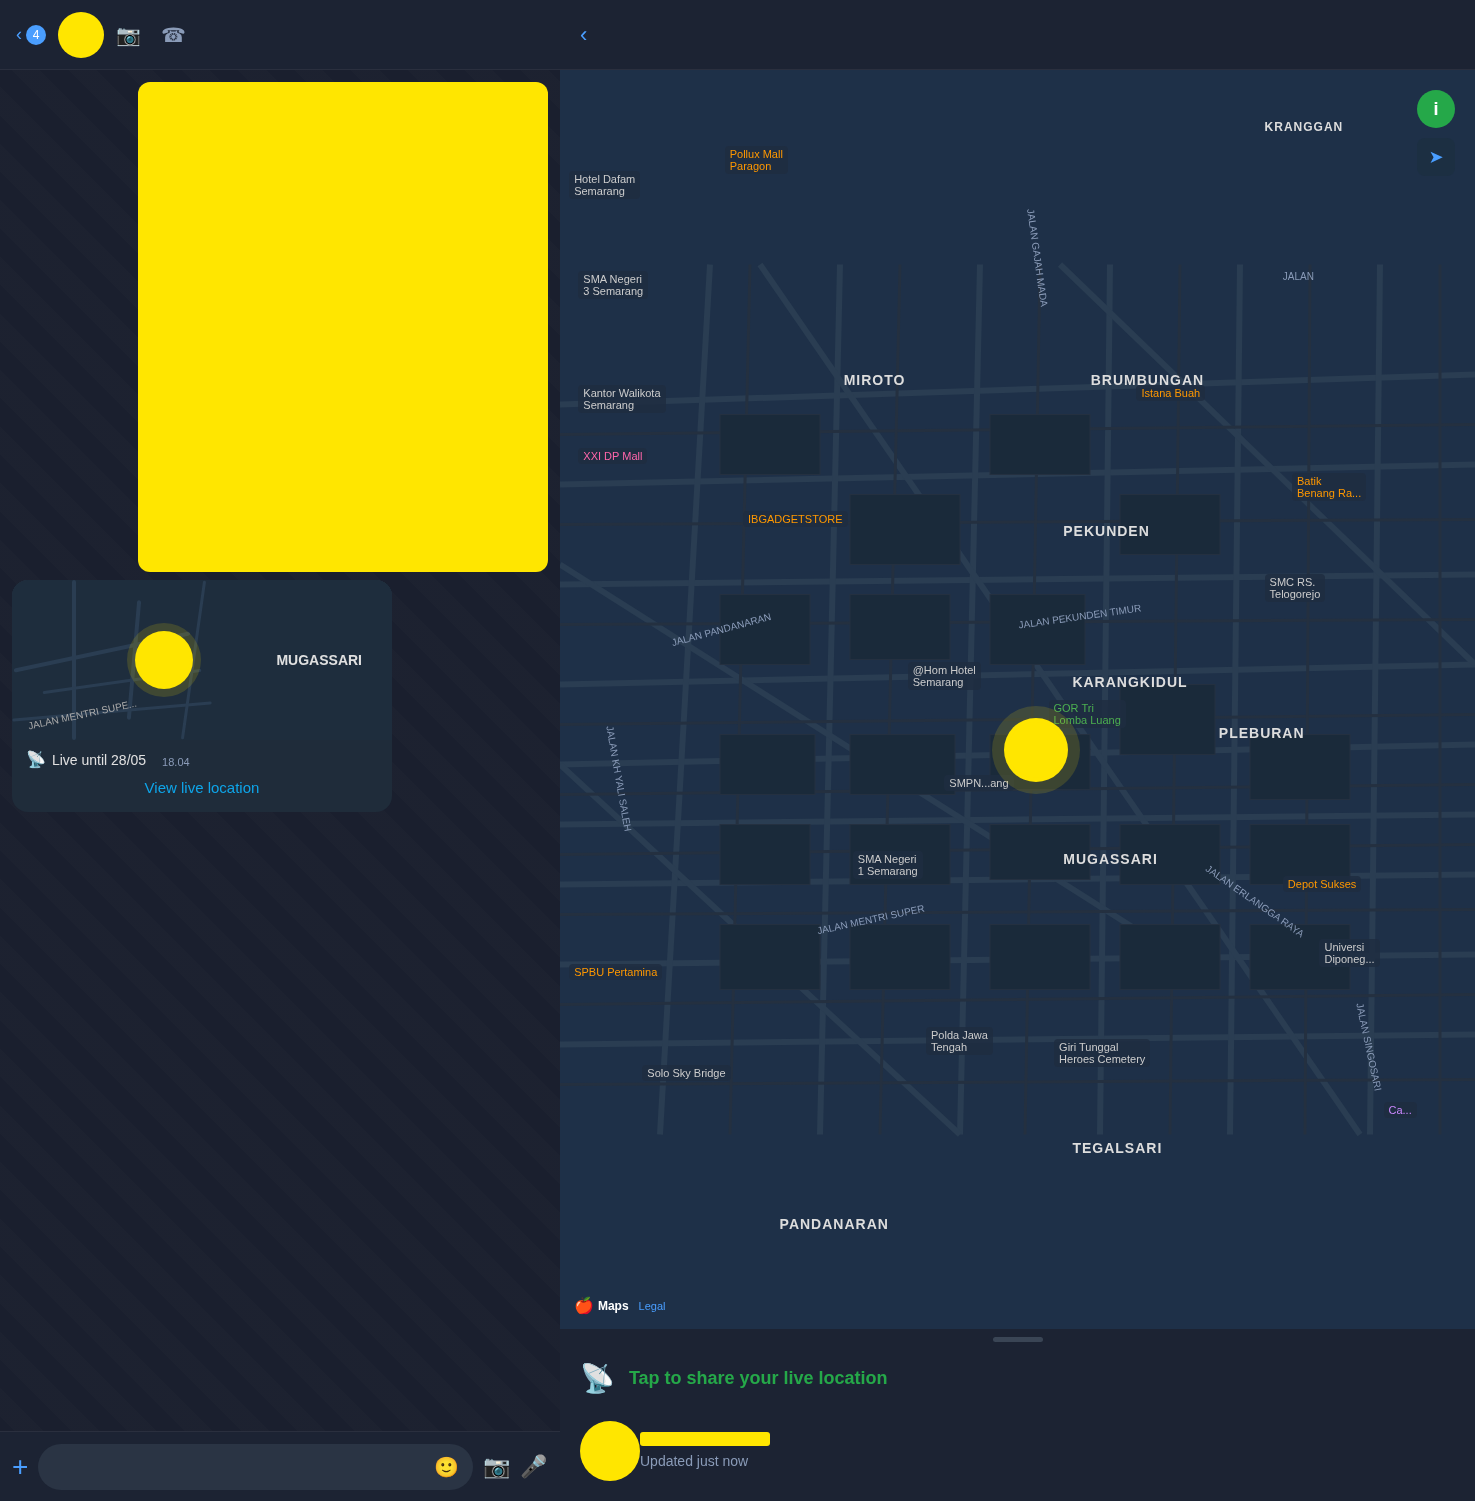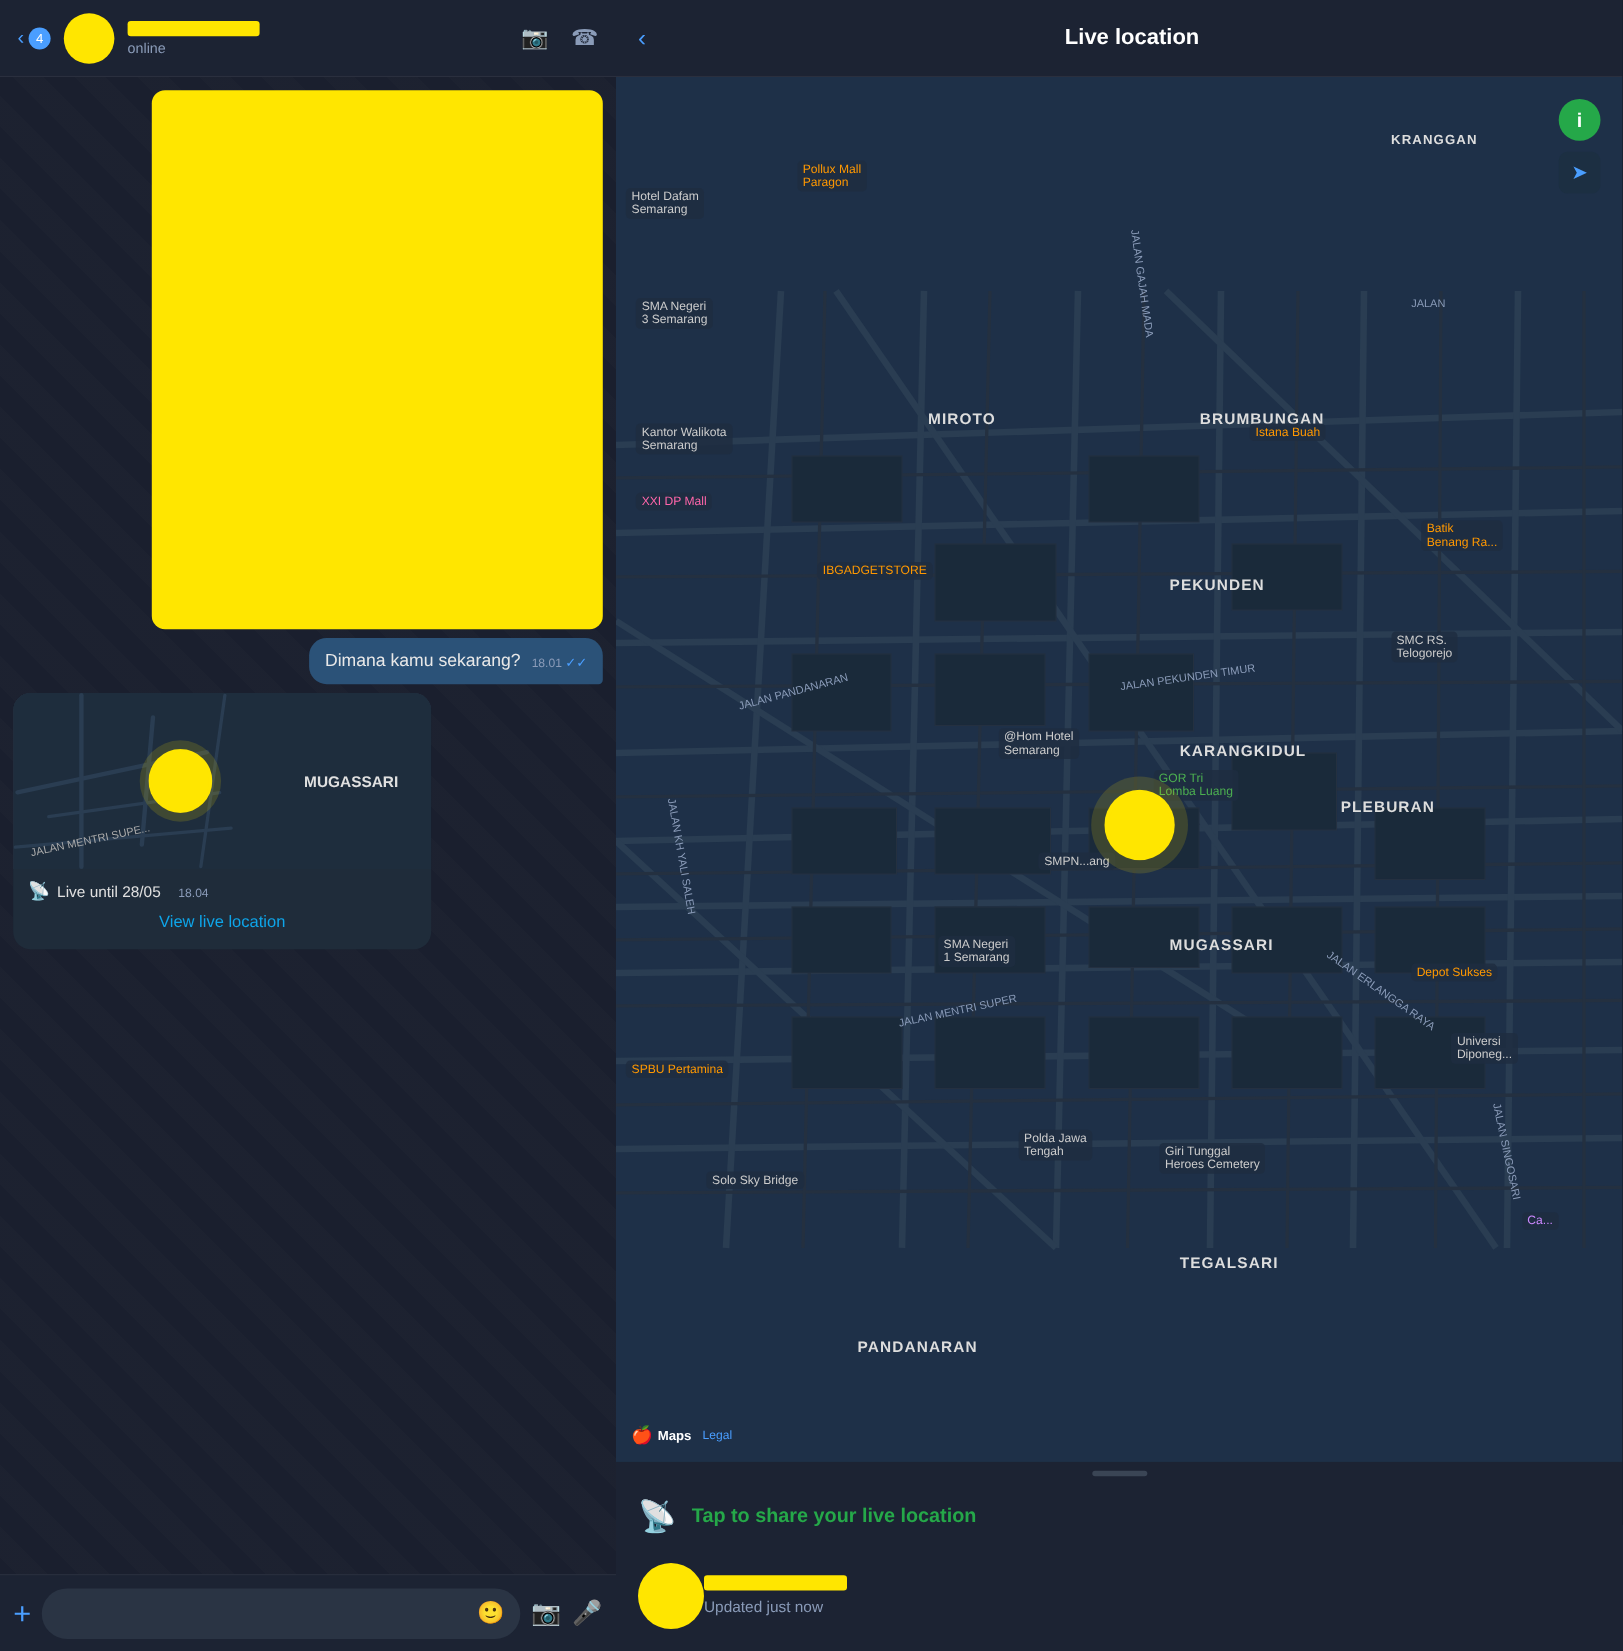--- a/index.html
+++ b/index.html
@@ -561,41 +561,30 @@
 
 <div class="left-panel">
   <div class="chat-bg"></div>
 
   <div class="left-header">
     <div class="back-btn">
       <span>‹</span>
       <span class="badge">4</span>
     </div>
     <div class="avatar-circle"></div>
-    <div class="header-info">
-      <div class="header-name"></div>
-      <div class="header-status">online</div>
-    </div>
     <div class="header-icons">
       <span>📷</span>
       <span>☎</span>
     </div>
   </div>
 
   <div class="chat-area">
 
     <div class="media-placeholder"></div>
 
-    <div class="bubble-sent">
-      <span>Dimana kamu sekarang?</span>
-      <span class="msg-time">
-        <span>18.01</span>
-        <span class="checkmarks"> ✓✓</span>
-      </span>
-    </div>
 
 
     <div class="location-bubble">
       <div class="location-map-preview">
         <div class="map-bg">
 
           <div class="road" style="width:180px;height:4px;top:70px;left:0;transform:rotate(-12deg);"></div>
           <div class="road" style="width:4px;height:160px;top:0;left:60px;"></div>
           <div class="road" style="width:160px;height:3px;top:100px;left:30px;transform:rotate(-8deg);"></div>
           <div class="road" style="width:4px;height:120px;top:20px;left:120px;transform:rotate(5deg);"></div>
@@ -625,21 +614,20 @@
     </div>
     <span class="input-camera">📷</span>
     <span class="input-mic">🎤</span>
   </div>
 </div>
 
 <div class="right-panel">
 
   <div class="right-header">
     <span class="right-back-btn">‹</span>
-    <div class="right-title">Live location</div>
   </div>
 
   <div class="map-container">
     <div class="map-full">
 
       <svg class="map-svg" viewBox="0 0 915 870" xmlns="http://www.w3.org/2000/svg">
 
         <g stroke="#2a3d52" stroke-width="6" fill="none">
 
           <line x1="0" y1="140" x2="915" y2="110"></line>

